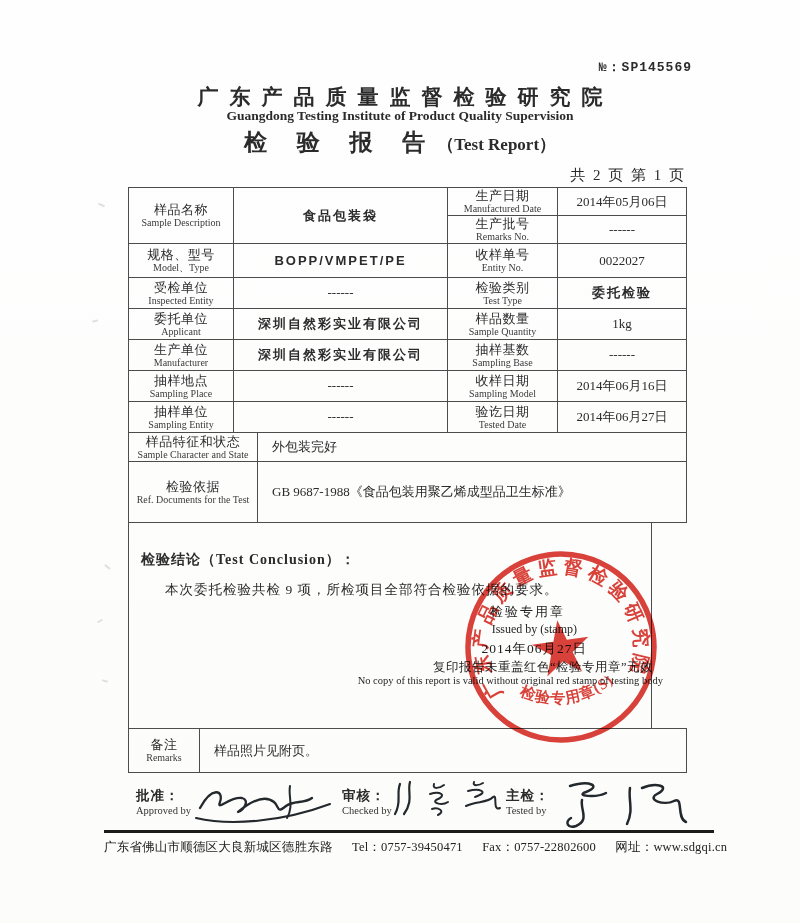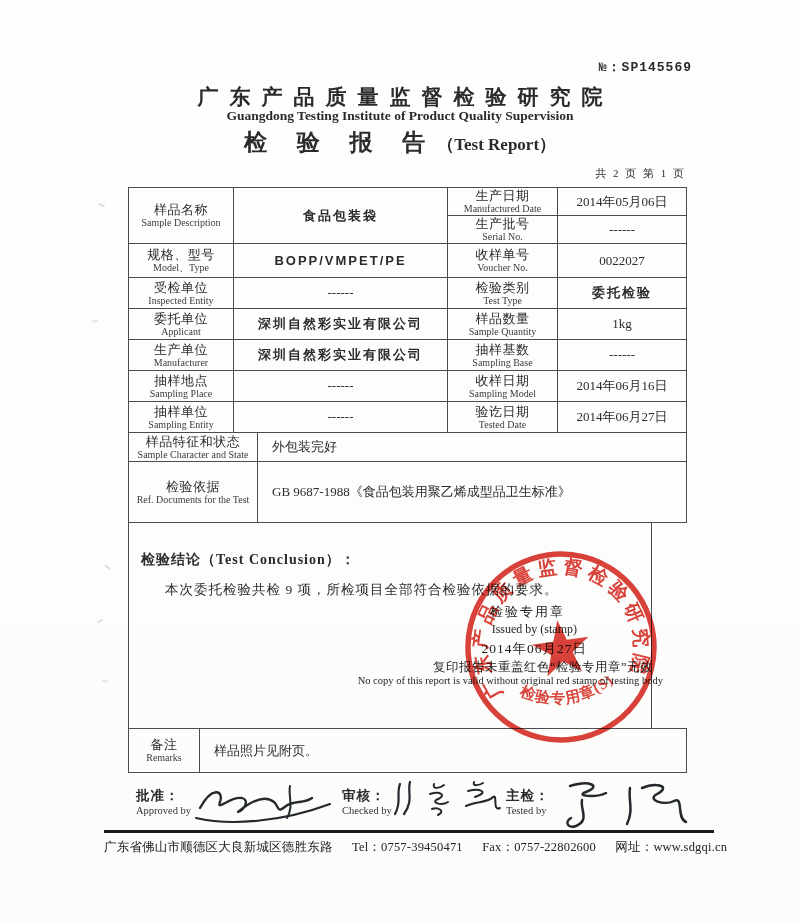--- a/index.html
+++ b/index.html
@@ -15,21 +15,21 @@
 
   
   .report-no { position:absolute; top:58px; right:108px; font-size:13px; font-weight:bold; letter-spacing:1px;font-family:Liberation Mono, monospace; }
   .inst-cn { position:absolute; top:83px; left:0; width:100%; text-align:center;
              font-size:21px; font-weight:bold; letter-spacing:11px; text-indent:11px; }
   .inst-en { position:absolute; top:108px; left:0; width:100%; text-align:center;
              font-size:13.5px; font-weight:bold; }
   .doc-title { position:absolute; top:127px; left:0; width:100%; text-align:center; font-weight:bold; }
   .doc-title .t-cn { font-size:23px; letter-spacing:12px; }
   .doc-title .t-en { font-size:17px; letter-spacing:0; }
-  .page-ind { position:absolute; top:166px; right:114px; font-size:11px; letter-spacing:2px; }
+  .page-ind { position:absolute; top:166px; right:114px; font-size:15px; letter-spacing:2px; }
 
   
   .tblwrap { position:absolute; top:188px; left:128px; width:558px; }
   table { border-collapse:collapse; width:524px; table-layout:fixed; margin-top:-1px; }
   td { border:1px solid #4c4c4c; padding:0; vertical-align:middle; overflow:visible; }
   .lbl { text-align:center; }
   .lbl .cn { font-size:13px; line-height:15px; letter-spacing:0.5px; }
   .lbl .en { font-size:10px; line-height:12px; color:#3a3a3a; }
   .val { text-align:center; font-size:13px; }
   .val.strong { font-family:"Liberation Sans","DejaVu Sans",sans-serif; font-weight:bold; letter-spacing:2px; font-size:13px; }
@@ -108,33 +108,33 @@
         <td class="val strong" rowspan="2">食品包装袋</td>
         <td class="lbl">
           <div class="cn">生产日期</div>
           <div class="en">Manufactured Date</div>
         </td>
         <td class="val">2014年05月06日</td>
       </tr>
       <tr class="h28">
         <td class="lbl">
           <div class="cn">生产批号</div>
-          <div class="en">Serial No.</div>
+          <div class="en">Remarks No.</div>
         </td>
         <td class="val">------</td>
       </tr>
       <tr class="h34">
         <td class="lbl">
           <div class="cn">规格、型号</div>
           <div class="en">Model、Type</div>
         </td>
         <td class="val strong">BOPP/VMPET/PE</td>
         <td class="lbl">
           <div class="cn">收样单号</div>
-          <div class="en">Voucher No.</div>
+          <div class="en">Entity No.</div>
         </td>
         <td class="val">0022027</td>
       </tr>
       <tr class="h31">
         <td class="lbl">
           <div class="cn">受检单位</div>
           <div class="en">Inspected Entity</div>
         </td>
         <td class="val">------</td>
         <td class="lbl">

